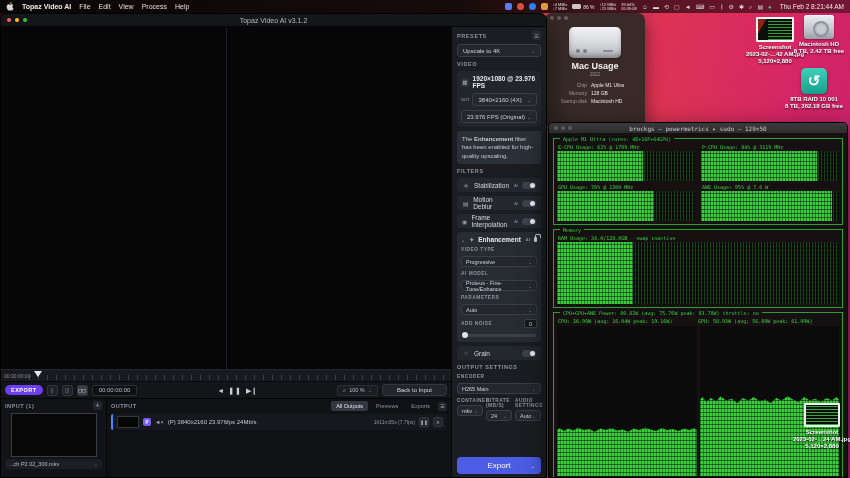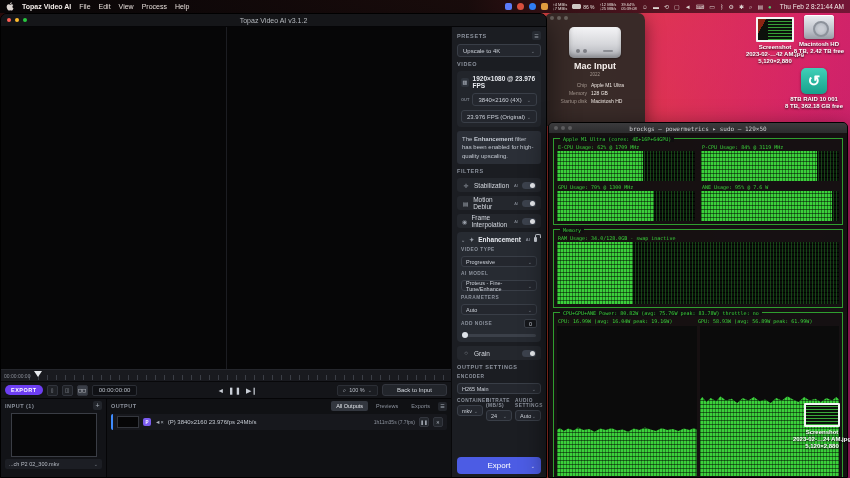--- a/index.html
+++ b/index.html
@@ -301,21 +301,21 @@
 
   <div class="about">
     <div class="bar">
       <span class="dot inactive"></span>
       <span class="dot inactive"></span>
       <span class="dot inactive"></span>
     </div>
     <div class="mstudio-wrap">
         <div class="mstudio"></div>
       </div>
-    <div class="about-name">Mac Input</div>
+    <div class="about-name">Mac Usage</div>
     <div class="about-year">2022</div>
     <div class="spec">
       <span class="sl">Chip</span>
         <span class="sv">Apple M1 Ultra</span>
     </div>
     <div class="spec">
       <span class="sl">Memory</span>
         <span class="sv">128 GB</span>
     </div>
     <div class="spec">

